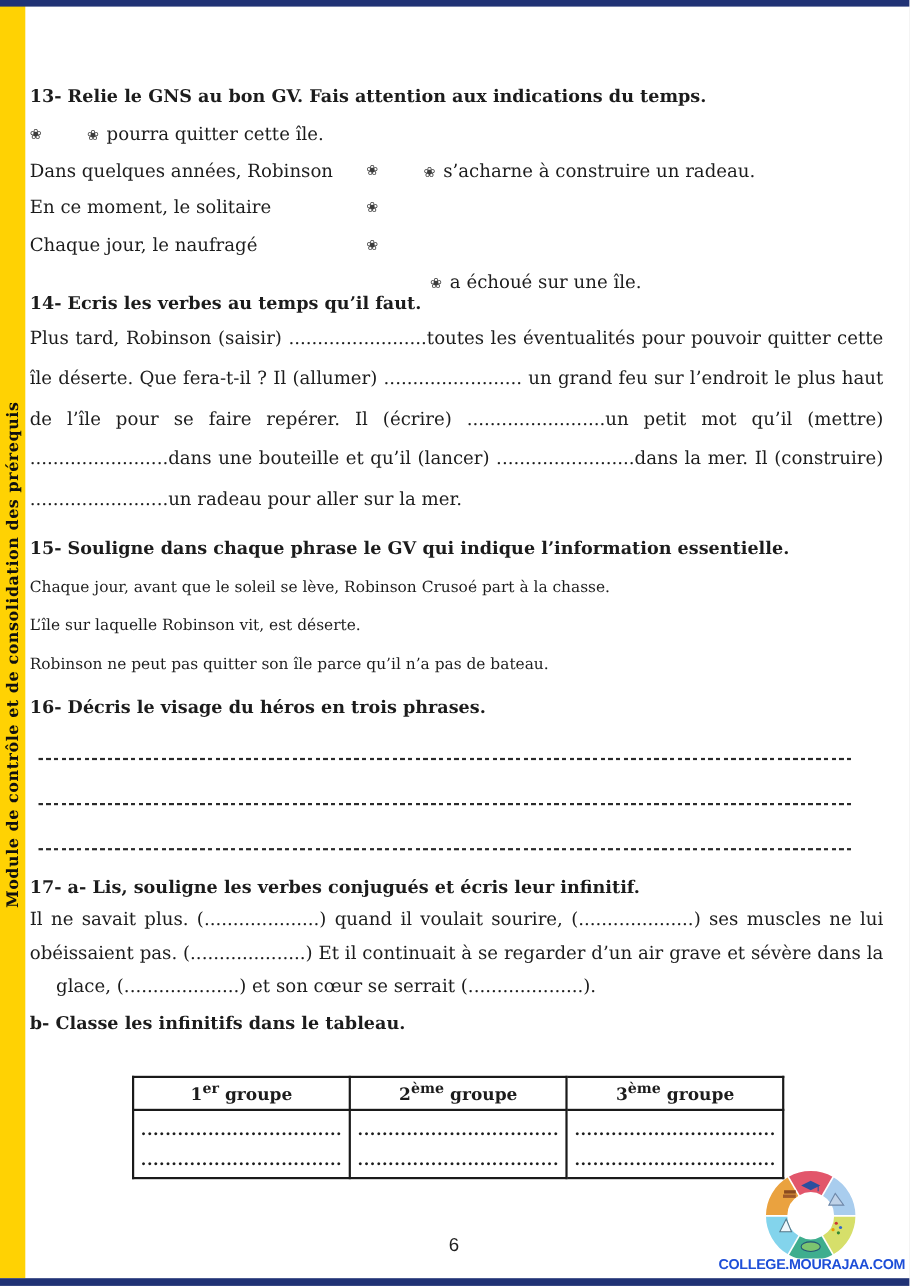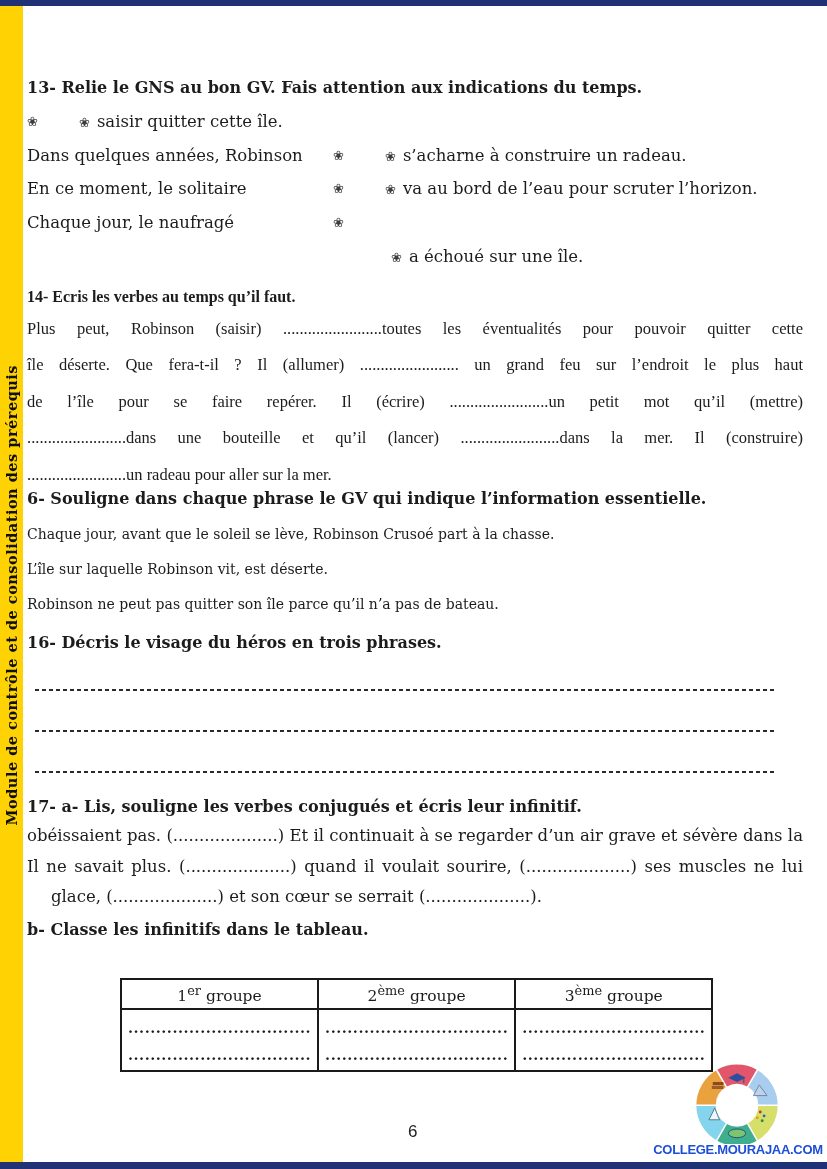--- a/index.html
+++ b/index.html
@@ -21,21 +21,21 @@
   #ex13{position:absolute;left:27px;top:78px;width:776px;}
   #ex13 .ex-title{margin-bottom:8px;}
   .m-row{display:flex;align-items:center;height:33.6px;font-size:16.5px;}
   .m-left{width:306px;}
   .m-b1{width:52px;color:#3d3d3d;font-size:13px;}
   .m-right{flex:1;}
   .bullet{color:#3d3d3d;font-size:13px;margin-right:7px;}
   .m-row.extra .m-right{margin-left:6px;}
 
   
-  #ex14{position:absolute;left:27px;top:288px;width:776px;font-family:Liberation Serif, serif;}
+  #ex14{position:absolute;left:27px;top:266px;width:776px;}
   #ex14 .ex-title{margin-bottom:5px;}
   .p-line{font-size:16.5px;line-height:36.4px;text-align:justify;text-align-last:justify;}
   .p-line.last{text-align:left;text-align-last:left;}
 
   
   #ex15{position:absolute;left:27px;top:489px;width:776px;}
   #ex15 .ex-title{margin-bottom:9px;}
   .s-line{font-size:14px;line-height:35.2px;}
 
   
@@ -47,21 +47,21 @@
   
   #ex17{position:absolute;left:27px;top:797px;width:776px;}
   #ex17 .ex-title{margin-bottom:5px;}
   .q-line{font-size:16.5px;line-height:30.5px;text-align:justify;text-align-last:justify;}
   .q-line.last{text-align:right;text-align-last:left;margin-left:24px;}
   .b-title{margin-top:7px;}
 
   
   #tbl{position:absolute;left:120px;top:978px;border-collapse:collapse;}
   #tbl th,#tbl td{border:2px solid #1a1a1a;}
-  #tbl th{width:186px;height:26px;font-size:15.5px;font-weight:normal;text-align:center;padding:1px 0;}
+  #tbl th{width:186px;height:26px;font-size:15.5px;font-weight:bold;text-align:center;padding:1px 0;}
   #tbl td{padding:4px 6px 2px 6px;vertical-align:top;}
   .dotline{font-weight:bold;font-size:14.5px;line-height:27px;letter-spacing:.5px;white-space:nowrap;overflow:hidden;}
 
   
   #pagenum{position:absolute;left:408px;top:1122px;font-family:"Liberation Sans",sans-serif;
            font-size:17px;color:#222;}
   #logo{position:absolute;left:687px;top:1052px;width:100px;height:92px;}
   #site-text{position:absolute;left:652px;top:1142px;width:172px;text-align:center;
              font-family:"Liberation Sans",sans-serif;font-weight:bold;font-size:13px;
              letter-spacing:-.3px;color:#1d4ed8;}
@@ -75,70 +75,69 @@
   <div class="vtext-wrap">
     <div class="vtext">Module de contrôle et de consolidation des prérequis</div>
   </div>
   <div class="topbar"></div>
   <div class="botbar"></div>
 
   <section id="ex13">
     <h3 class="ex-title">13- Relie le GNS au bon GV. Fais attention aux indications du temps.</h3>
     <div class="m-row">
       <span class="m-b1">❀</span>
-      <span class="m-right"><span class="bullet">❀</span><span>saisir quitter cette île.</span></span>
+      <span class="m-right"><span class="bullet">❀</span><span>pourra quitter cette île.</span></span>
     </div>
     <div class="m-row">
       <span class="m-left">Dans quelques années, Robinson</span>
       <span class="m-b1">❀</span>
       <span class="m-right"><span class="bullet">❀</span><span>s’acharne à construire un radeau.</span></span>
     </div>
     <div class="m-row">
       <span class="m-left">En ce moment, le solitaire</span>
       <span class="m-b1">❀</span>
-      <span class="m-right"><span class="bullet">❀</span><span>va au bord de l’eau pour scruter l’horizon.</span></span>
     </div>
     <div class="m-row">
       <span class="m-left">Chaque jour, le naufragé</span>
       <span class="m-b1">❀</span>
     </div>
     <div class="m-row extra">
       <span class="m-left"></span>
       <span class="m-b1"></span>
       <span class="m-right"><span class="bullet">❀</span><span>a échoué sur une île.</span></span>
     </div>
   </section>
 
   <section id="ex14">
     <h3 class="ex-title">14- Ecris les verbes au temps qu’il faut.</h3>
-    <div class="p-line">Plus peut, Robinson (saisir) ........................toutes les éventualités pour pouvoir quitter cette</div>
+    <div class="p-line">Plus tard, Robinson (saisir) ........................toutes les éventualités pour pouvoir quitter cette</div>
     <div class="p-line">île déserte. Que fera-t-il ? Il (allumer) ........................ un grand feu sur l’endroit le plus haut</div>
     <div class="p-line">de l’île pour se faire repérer. Il (écrire) ........................un petit mot qu’il (mettre)</div>
     <div class="p-line">........................dans une bouteille et qu’il (lancer) ........................dans la mer. Il (construire)</div>
     <div class="p-line last">........................un radeau pour aller sur la mer.</div>
   </section>
 
   <section id="ex15">
-    <h3 class="ex-title">6- Souligne dans chaque phrase le GV qui indique l’information essentielle.</h3>
+    <h3 class="ex-title">15- Souligne dans chaque phrase le GV qui indique l’information essentielle.</h3>
     <div class="s-line">Chaque jour, avant que le soleil se lève, Robinson Crusoé part à la chasse.</div>
     <div class="s-line">L’île sur laquelle Robinson vit, est déserte.</div>
     <div class="s-line">Robinson ne peut pas quitter son île parce qu’il n’a pas de bateau.</div>
   </section>
 
   <section id="ex16">
     <h3 class="ex-title">16- Décris le visage du héros en trois phrases.</h3>
     <div class="dash d1"></div>
     <div class="dash d2"></div>
     <div class="dash d3"></div>
   </section>
 
   <section id="ex17">
     <h3 class="ex-title">17- a- Lis, souligne les verbes conjugués et écris leur infinitif.</h3>
+    <div class="q-line">Il ne savait plus. (....................) quand il voulait sourire, (....................) ses muscles ne lui</div>
     <div class="q-line">obéissaient pas. (....................) Et il continuait à se regarder d’un air grave et sévère dans la</div>
-    <div class="q-line">Il ne savait plus. (....................) quand il voulait sourire, (....................) ses muscles ne lui</div>
     <div class="q-line last">glace, (....................) et son cœur se serrait (....................).</div>
     <h3 class="ex-title b-title">b- Classe les infinitifs dans le tableau.</h3>
   </section>
 
   <table id="tbl">
     <thead>
       <tr>
         <th><span>1</span><sup>er</sup><span> groupe</span></th>
         <th><span>2</span><sup>ème</sup><span> groupe</span></th>
         <th><span>3</span><sup>ème</sup><span> groupe</span></th>

